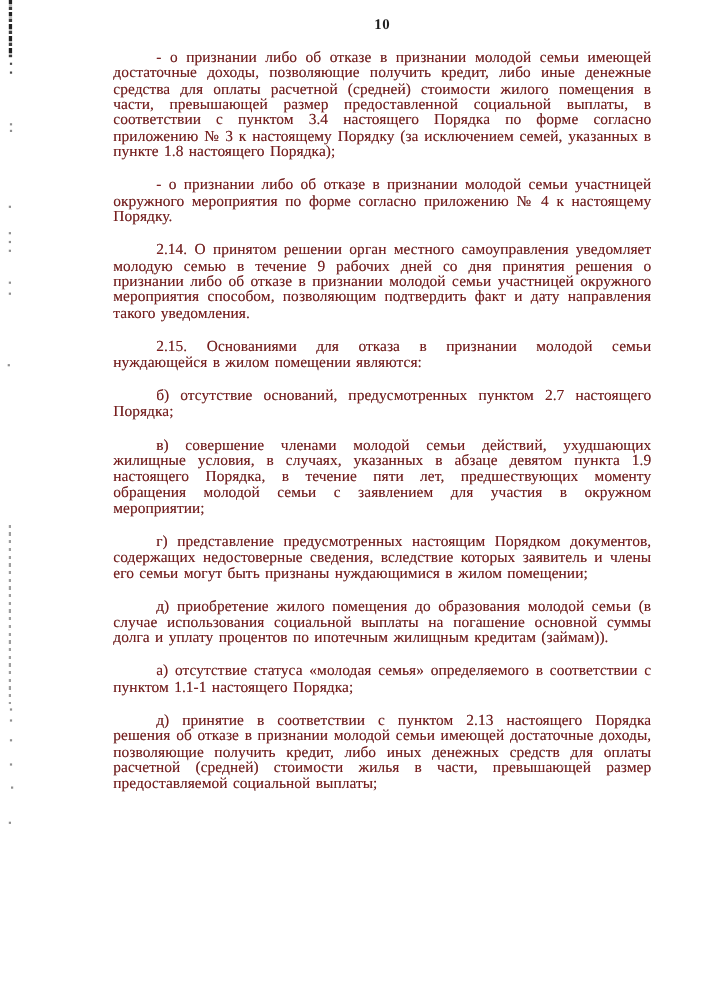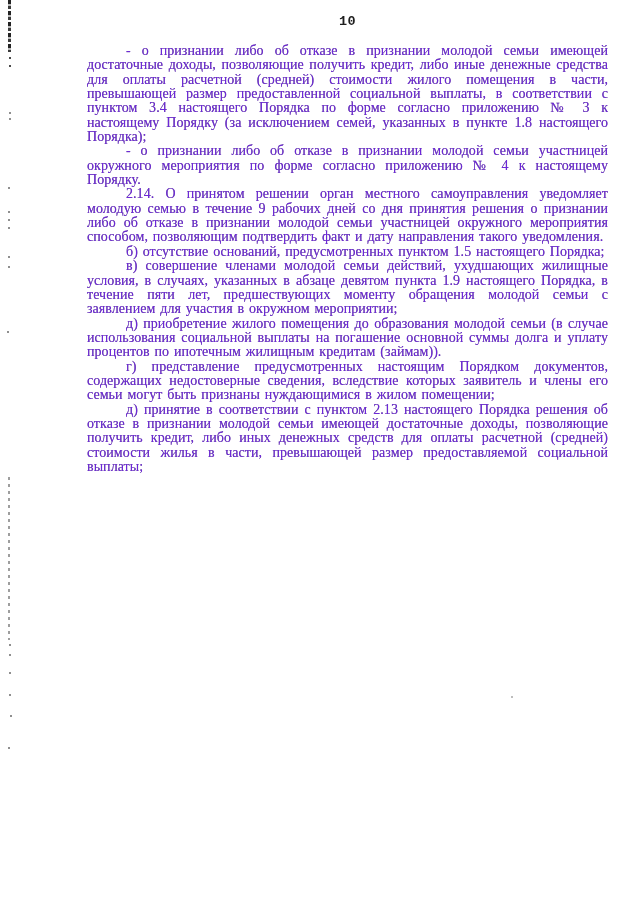--- a/index.html
+++ b/index.html
@@ -23,31 +23,30 @@
   }
   .page-number {
     text-align: center;
     font-size: 13.5px;
     line-height: 16px;
     height: 16px;
     margin-bottom: 14px;
     font-weight: bold;
     letter-spacing: 0.5px;
     color: #1f1f1f;
-    font-family: Liberation Mono, monospace;
   }
   .doc-body p.para {
-    margin: 0;
+    margin: 16px;
     font-size: 14px;
     line-height: 14.35px;
     text-align: justify;
     text-indent: 39px;
     word-spacing: 1.3px;
     letter-spacing: 0.05px;
-    color: #6d28d9;
+    color: #7f1d1d;
     text-shadow: 0 0 0.35px rgba(20,20,20,0.55); 
   }
   
   .art {
     position: absolute;
   }
   .art-topline {
     left: 8px; top: 0; width: 3px; height: 52px;
     background: repeating-linear-gradient(180deg,
       #232323 0px, #232323 4px,
@@ -72,24 +71,26 @@
 </style>
 </head>
 <body>
 
 <div class="page-column">
   <div class="page-number">10</div>
   <div class="doc-body">
       <p class="para">- о признании либо об отказе в признании молодой семьи имеющей достаточные доходы, позволяющие получить кредит, либо иные денежные средства для оплаты расчетной (средней) стоимости жилого помещения в части, превышающей размер предоставленной социальной выплаты, в соответствии с пунктом 3.4 настоящего Порядка по форме согласно приложению № 3 к настоящему Порядку (за исключением семей, указанных в пункте 1.8 настоящего Порядка);</p>
       <p class="para">- о признании либо об отказе в признании молодой семьи участницей окружного мероприятия по форме согласно приложению № 4 к настоящему Порядку.</p>
       <p class="para">2.14. О принятом решении орган местного самоуправления уведомляет молодую семью в течение 9 рабочих дней со дня принятия решения о признании либо об отказе в признании молодой семьи участницей окружного мероприятия способом, позволяющим подтвердить факт и дату направления такого уведомления.</p>
-      <p class="para">б) отсутствие оснований, предусмотренных пунктом 1.5 настоящего Порядка;</p>
+      <p class="para">2.15. Основаниями для отказа в признании молодой семьи нуждающейся в жилом помещении являются:</p>
+      <p class="para">б) отсутствие оснований, предусмотренных пунктом 2.7 настоящего Порядка;</p>
       <p class="para">в) совершение членами молодой семьи действий, ухудшающих жилищные условия, в случаях, указанных в абзаце девятом пункта 1.9 настоящего Порядка, в течение пяти лет, предшествующих моменту обращения молодой семьи с заявлением для участия в окружном мероприятии;</p>
+      <p class="para">г) представление предусмотренных настоящим Порядком документов, содержащих недостоверные сведения, вследствие которых заявитель и члены его семьи могут быть признаны нуждающимися в жилом помещении;</p>
       <p class="para">д) приобретение жилого помещения до образования молодой семьи (в случае использования социальной выплаты на погашение основной суммы долга и уплату процентов по ипотечным жилищным кредитам (займам)).</p>
-      <p class="para">г) представление предусмотренных настоящим Порядком документов, содержащих недостоверные сведения, вследствие которых заявитель и члены его семьи могут быть признаны нуждающимися в жилом помещении;</p>
+      <p class="para">а) отсутствие статуса «молодая семья» определяемого в соответствии с пунктом 1.1-1 настоящего Порядка;</p>
       <p class="para">д) принятие в соответствии с пунктом 2.13 настоящего Порядка решения об отказе в признании молодой семьи имеющей достаточные доходы, позволяющие получить кредит, либо иных денежных средств для оплаты расчетной (средней) стоимости жилья в части, превышающей размер предоставляемой социальной выплаты;</p>
     </div>
 </div>
 
 <div>
   <div class="art art-topline"></div>
   <div class="art art-midline"></div>
   <div class="dot dark" style="left:9px;  top:57px;"></div>
   <div class="dot dark" style="left:9px;  top:65px;"></div>
   <div class="dot" style="left:9px;  top:112px;"></div>

